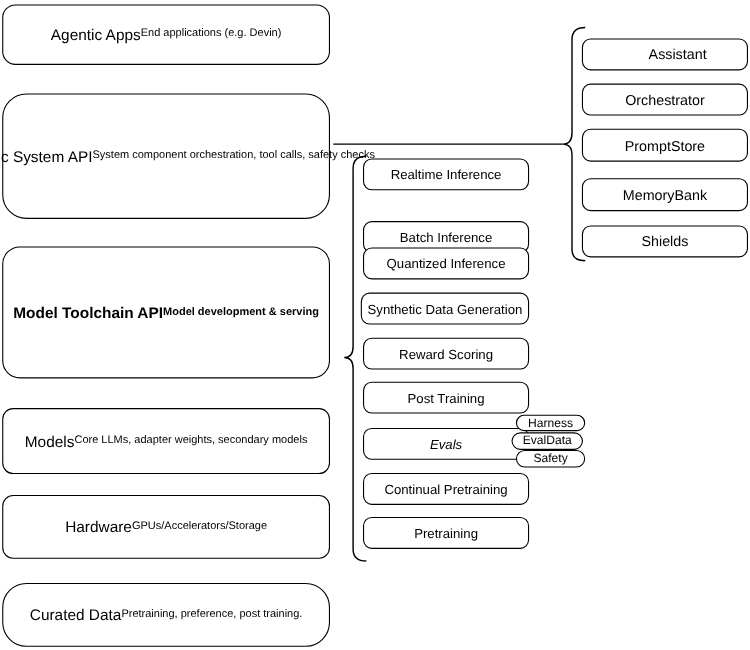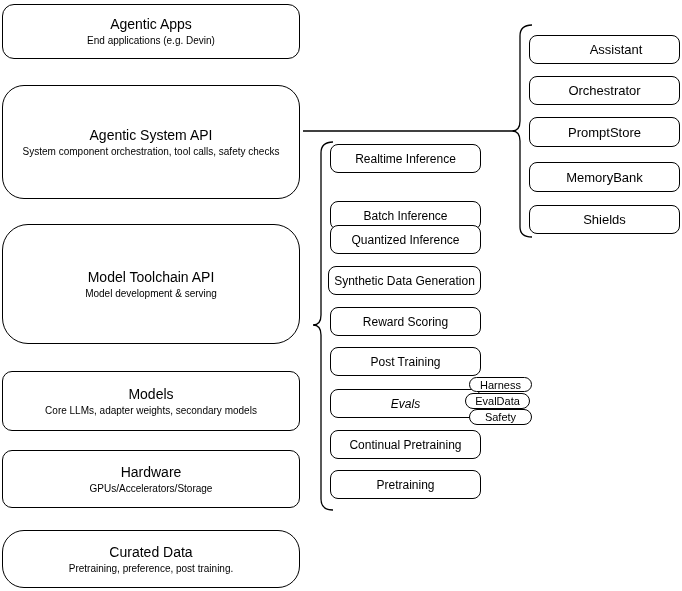--- a/index.html
+++ b/index.html
@@ -14,21 +14,21 @@
     height: 591px;
     background: #ffffff;
     overflow: hidden;
   }
   .node {
     position: absolute;
     box-sizing: border-box;
     border: 1.3px solid #000000;
     background: #ffffff;
     display: flex;
-    flex-direction: column;
+    flex-direction: row;
     align-items: center;
     justify-content: center;
     text-align: center;
   }
   .node .title {
     font-size: 14px;
     line-height: 1.45;
     white-space: nowrap;
   }
   .node .subtitle {
@@ -88,21 +88,21 @@
   <div class="node" style="left:2px; top:4px; width:298px; height:55px; border-radius:12px;">
     <div class="title">Agentic Apps</div>
     <div class="subtitle">End applications (e.g. Devin)</div>
   </div>
 
   <div class="node" style="left:2px; top:85px; width:298px; height:114px; border-radius:22px;">
     <div class="title">Agentic System API</div>
     <div class="subtitle">System component orchestration, tool calls, safety checks</div>
   </div>
 
-  <div class="node" style="left:2px; top:224px; width:298px; height:120px; border-radius:26px;">
+  <div class="node" style="left:2px; top:224px; width:298px; height:120px; border-radius:16px;font-weight:bold;">
     <div class="title">Model Toolchain API</div>
     <div class="subtitle">Model development &amp; serving</div>
   </div>
 
   <div class="node" style="left:2px; top:371px; width:298px; height:60px; border-radius:10px;">
     <div class="title">Models</div>
     <div class="subtitle">Core LLMs, adapter weights, secondary models</div>
   </div>
 
   <div class="node" style="left:2px; top:450px; width:298px; height:58px; border-radius:10px;">

